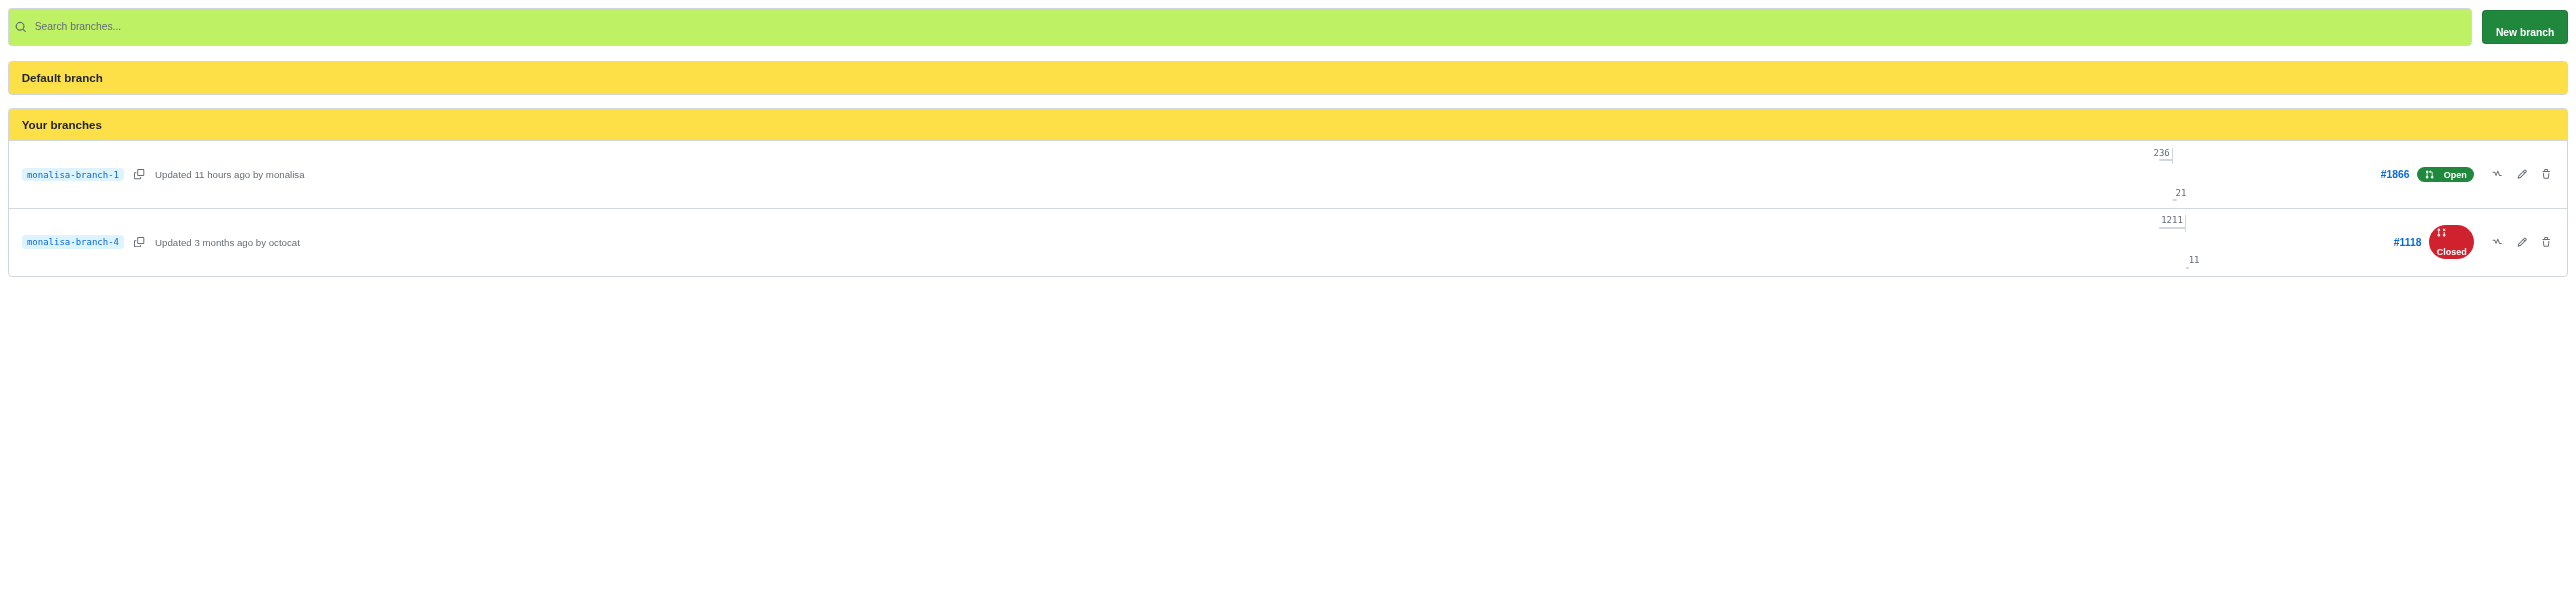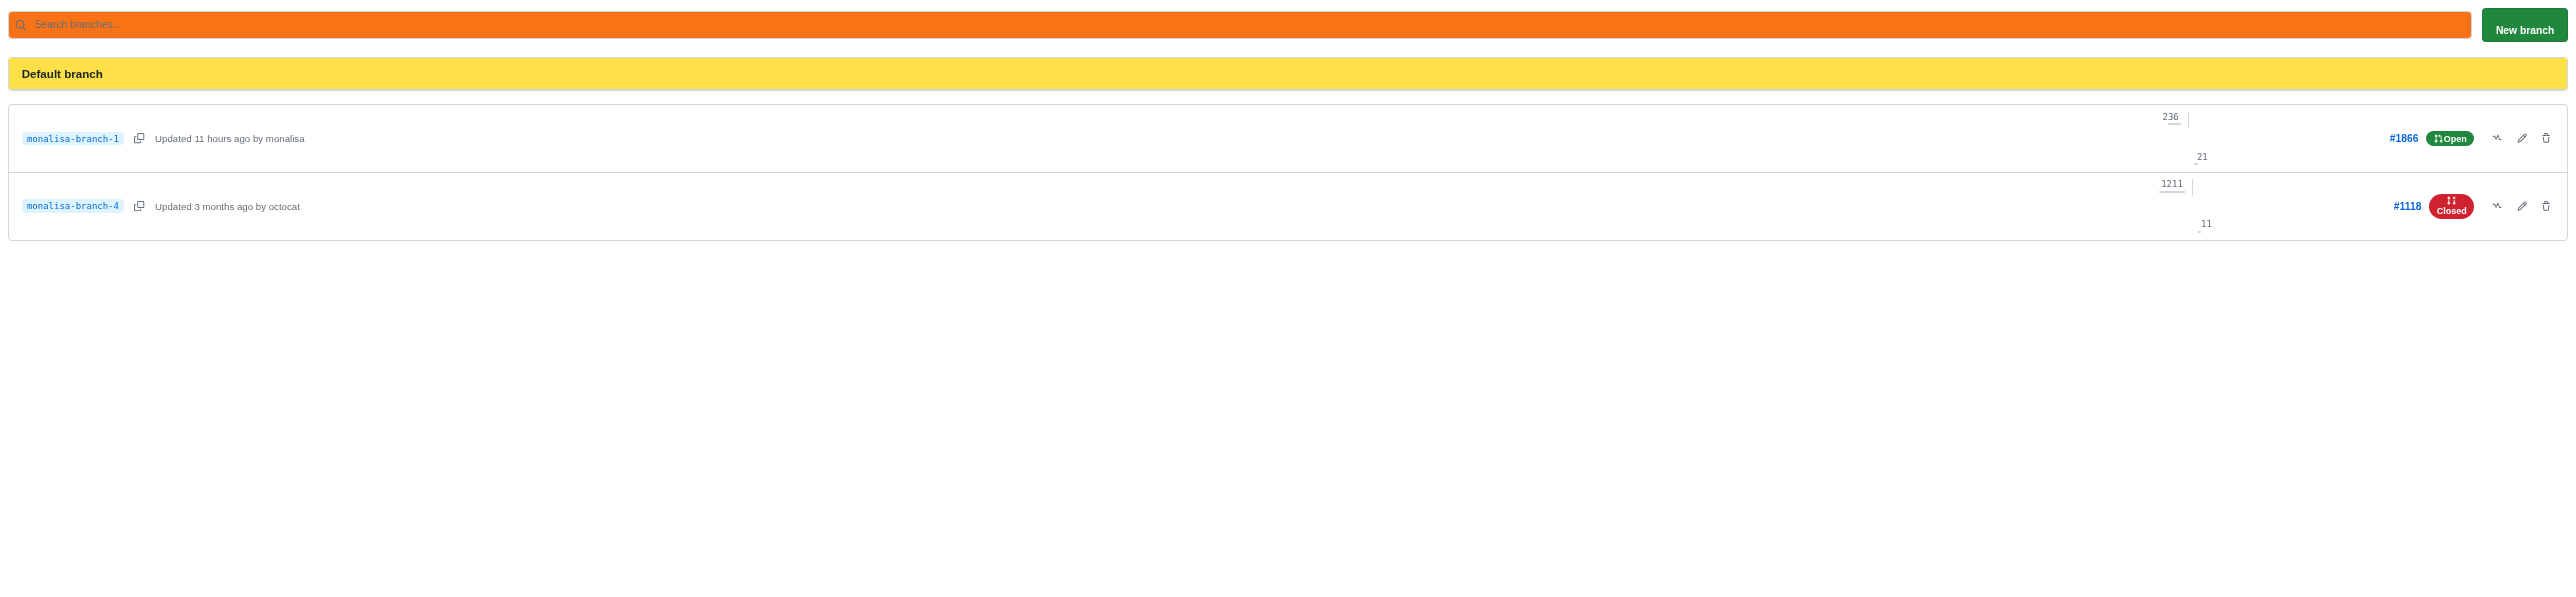--- a/index.html
+++ b/index.html
@@ -15,25 +15,25 @@
       align-items: center;
       gap: 10.3px;
       margin-bottom: 15.5px;
     }
     .search-wrap {
       flex: 1;
       position: relative;
     }
     .search-input {
       width: 100%;
-      height: 28px;
+      height: 38px;
       padding: 5.2px 7.7px 5.2px 26px;
       border: 0.6px solid #d0d7de;
       border-radius: 3.9px;
-      background: #f97316;
+      background: #bef264;
       font-size: 10.3px;
       color: #24292f;
     }
     .search-input::placeholder { color: #656d76; }
     .search-icon-wrap {
       position: absolute;
       left: 7.7px;
       top: 50%;
       transform: translateY(-50%);
       color: #656d76;
@@ -134,21 +134,21 @@
       color: #656d76;
       font-weight: 500;
     }
     .ahead-behind {
       display: flex;
       align-items: flex-start;
       font-family: ui-monospace, SFMono-Regular, monospace;
       font-size: 9px;
       color: #656d76;
       width: 77px;
-      justify-content: space-between;
+      justify-content: flex-start;
     }
     .ab-half {
       width: 32px;
       display: flex;
       flex-direction: column;
       align-items: stretch;
     }
     .ab-num { padding: 0 2.6px 1.3px; }
     .ab-num.behind { text-align: right; }
     .ab-num.ahead  { text-align: left; margin-top: 40px; }
@@ -164,22 +164,22 @@
       height: 16.7px;
       background: #d0d7de;
     }
     .pr-link {
       color: #0969da;
       font-weight: 600;
       font-size: 10.3px;
     }
     .state-pill {
       display: inline-flex;
-      align-items: center;
-      gap: 1px;
+      align-items: flex-start;
+      gap: 10px;
       padding: 2.6px 7.7px;
       border-radius: 643px;
       color: #ffffff;
       font-weight: 600;
       font-size: 9px;
     }
     .state-open   { background: #1f883d; }
     .state-closed { background: #cf222e; flex-direction: column; }
     .row-actions {
       display: flex;
@@ -205,20 +205,21 @@
 
 
   <button class="btn-primary">New branch</button>
 </div>
 
 <div class="section">
   <div class="section-header">Default branch</div>
 </div>
 
 <div class="section">
+  <div class="section-header">Your branches</div>
 
   <div class="branch-row">
     <span class="branch-name">monalisa-branch-1</span>
     <span class="icon-btn">
       <svg width="10.3" height="10.3" viewBox="0 0 16 16" fill="currentColor">
           <path d="M0 6.75C0 5.784.784 5 1.75 5h1.5a.75.75 0 0 1 0 1.5h-1.5a.25.25 0 0 0-.25.25v7.5c0 .138.112.25.25.25h7.5a.25.25 0 0 0 .25-.25v-1.5a.75.75 0 0 1 1.5 0v1.5A1.75 1.75 0 0 1 9.25 16h-7.5A1.75 1.75 0 0 1 0 14.25Z"></path>
           <path d="M5 1.75C5 .784 5.784 0 6.75 0h7.5C15.216 0 16 .784 16 1.75v7.5A1.75 1.75 0 0 1 14.25 11h-7.5A1.75 1.75 0 0 1 5 9.25Zm1.75-.25a.25.25 0 0 0-.25.25v7.5c0 .138.112.25.25.25h7.5a.25.25 0 0 0 .25-.25v-7.5a.25.25 0 0 0-.25-.25Z"></path>
         </svg>
     </span>
     <span class="updated-text">Updated 11 hours ago by monalisa</span>

